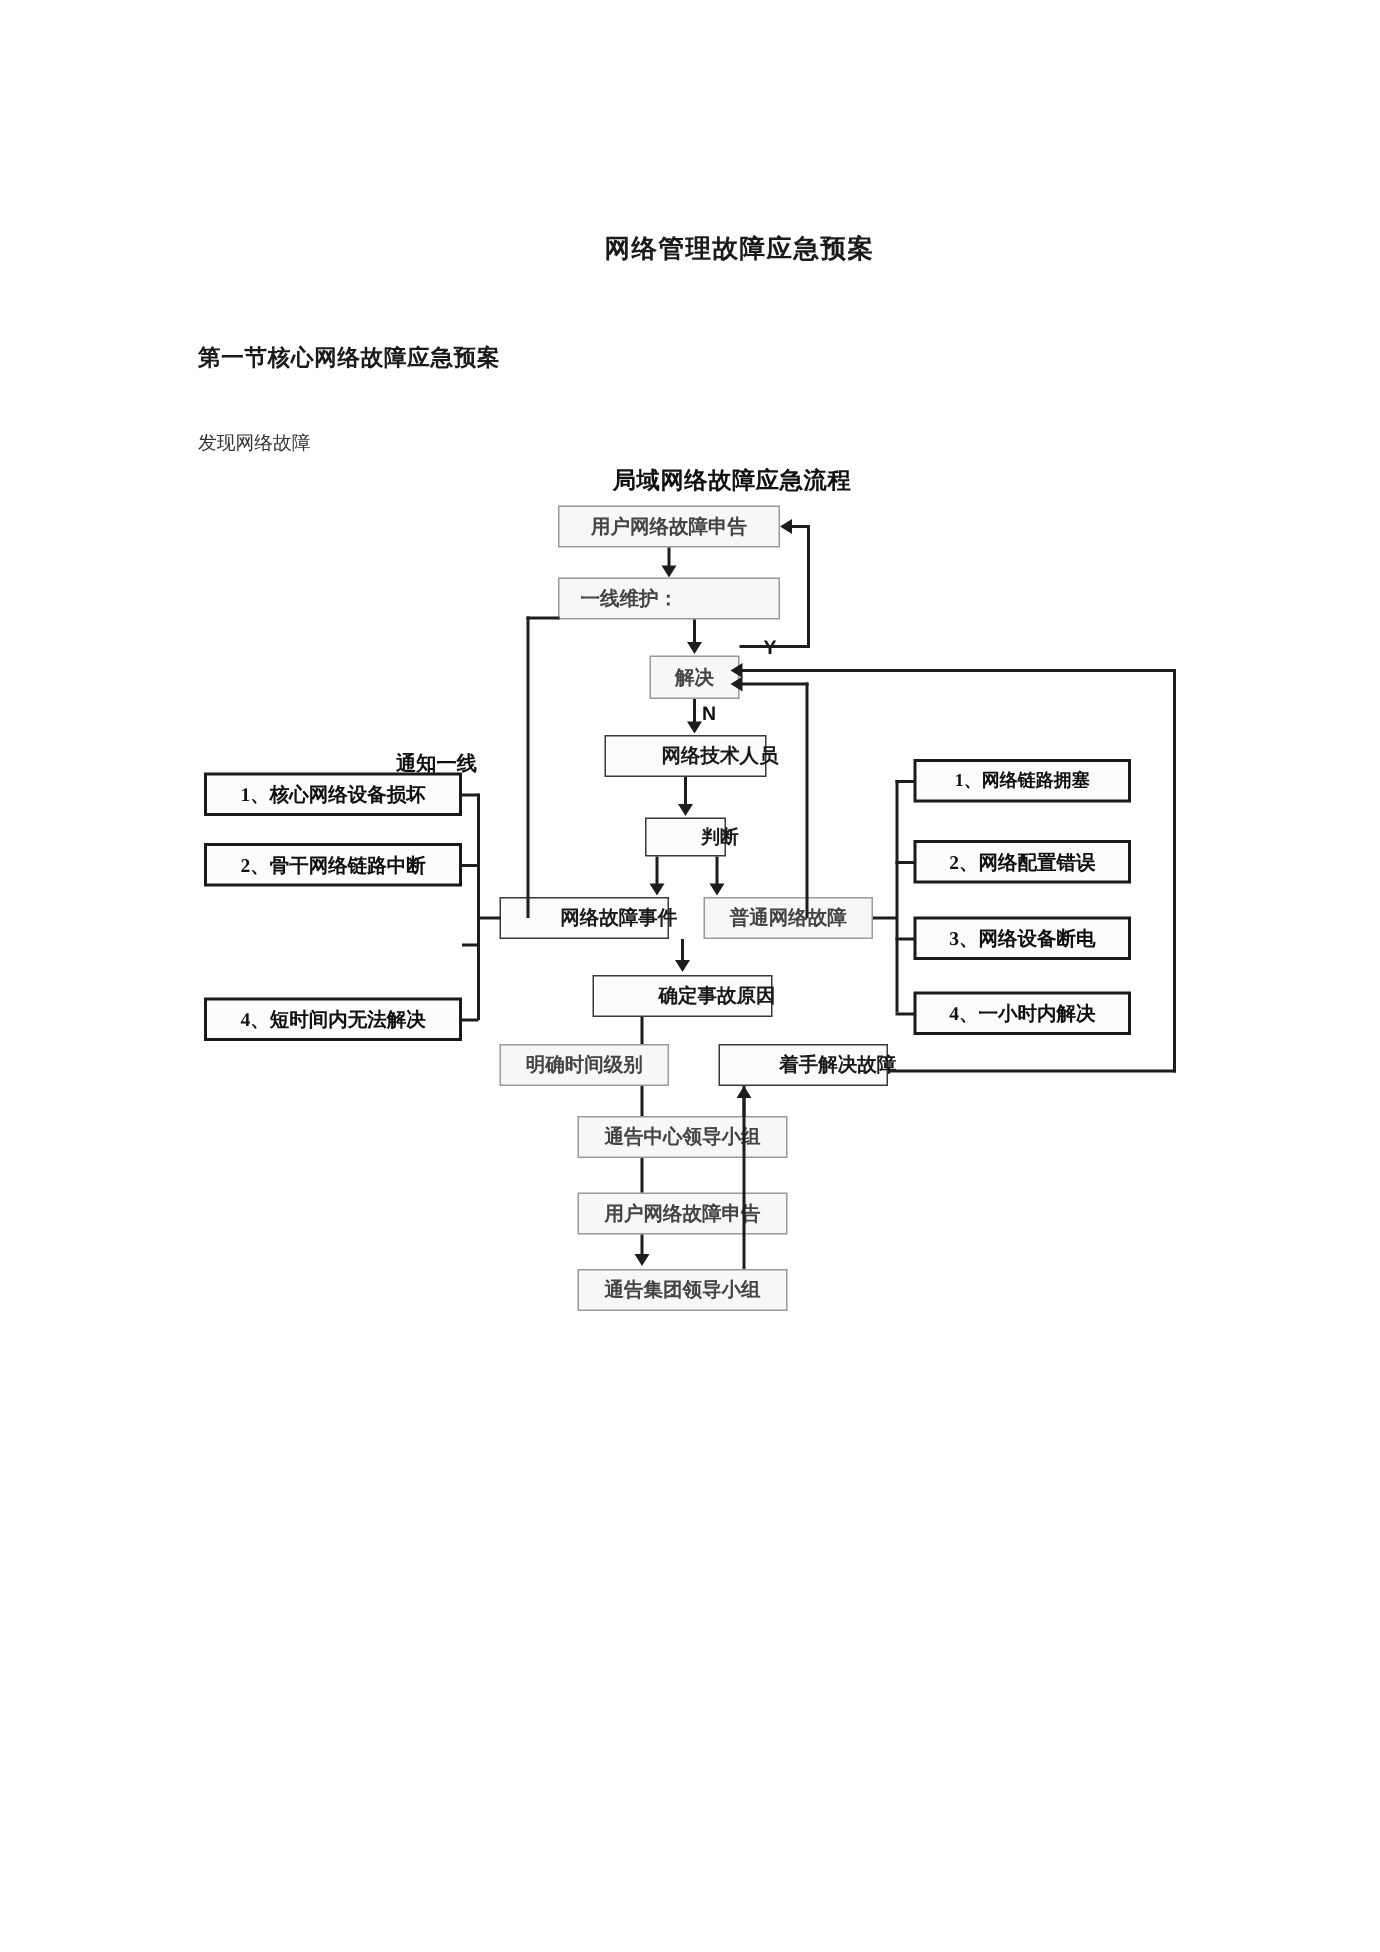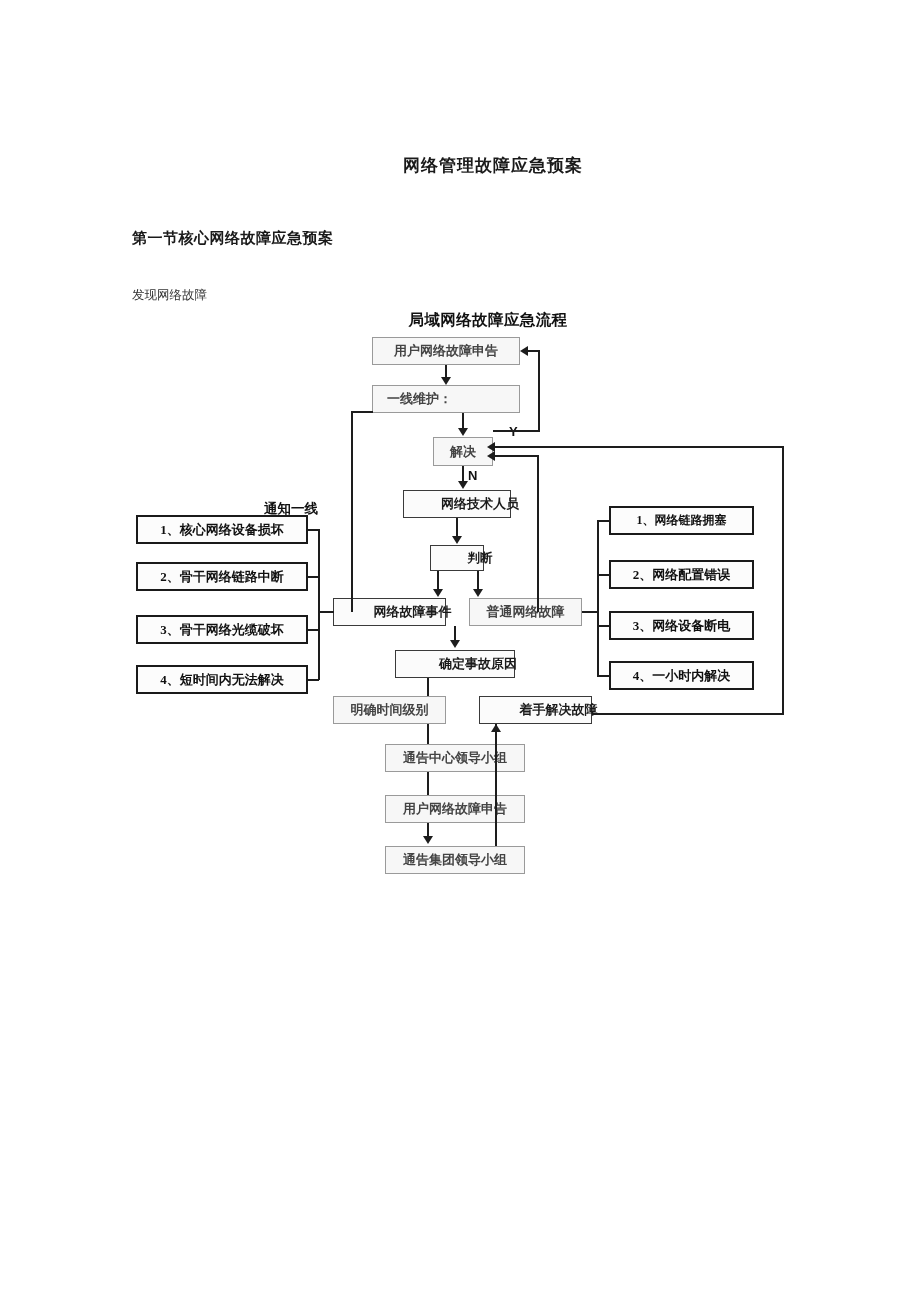--- a/index.html
+++ b/index.html
@@ -128,23 +128,20 @@
     <div class="node thin" style="left:385px;top:846px;width:140px;height:28px;font-size:13px;font-family:Liberation Serif, serif;">
       <span>通告集团领导小组</span>
     </div>
 
     <div class="node bold" style="left:136px;top:515px;width:172px;height:29px;font-size:13px;">
       <span>1、核心网络设备损坏</span>
     </div>
     <div class="node bold" style="left:136px;top:562px;width:172px;height:29px;font-size:13px;">
       <span>2、骨干网络链路中断</span>
     </div>
-    <div class="node bold" style="left:136px;top:615px;width:172px;height:29px;font-size:13px;">
-      <span>3、骨干网络光缆破坏</span>
-    </div>
     <div class="node bold" style="left:136px;top:665px;width:172px;height:29px;font-size:13px;">
       <span>4、短时间内无法解决</span>
     </div>
 
     <div class="node bold" style="left:609px;top:506px;width:145px;height:29px;font-size:12px;">
       <span>1、网络链路拥塞</span>
     </div>
     <div class="node bold" style="left:609px;top:560px;width:145px;height:29px;font-size:13px;">
       <span>2、网络配置错误</span>
     </div>

